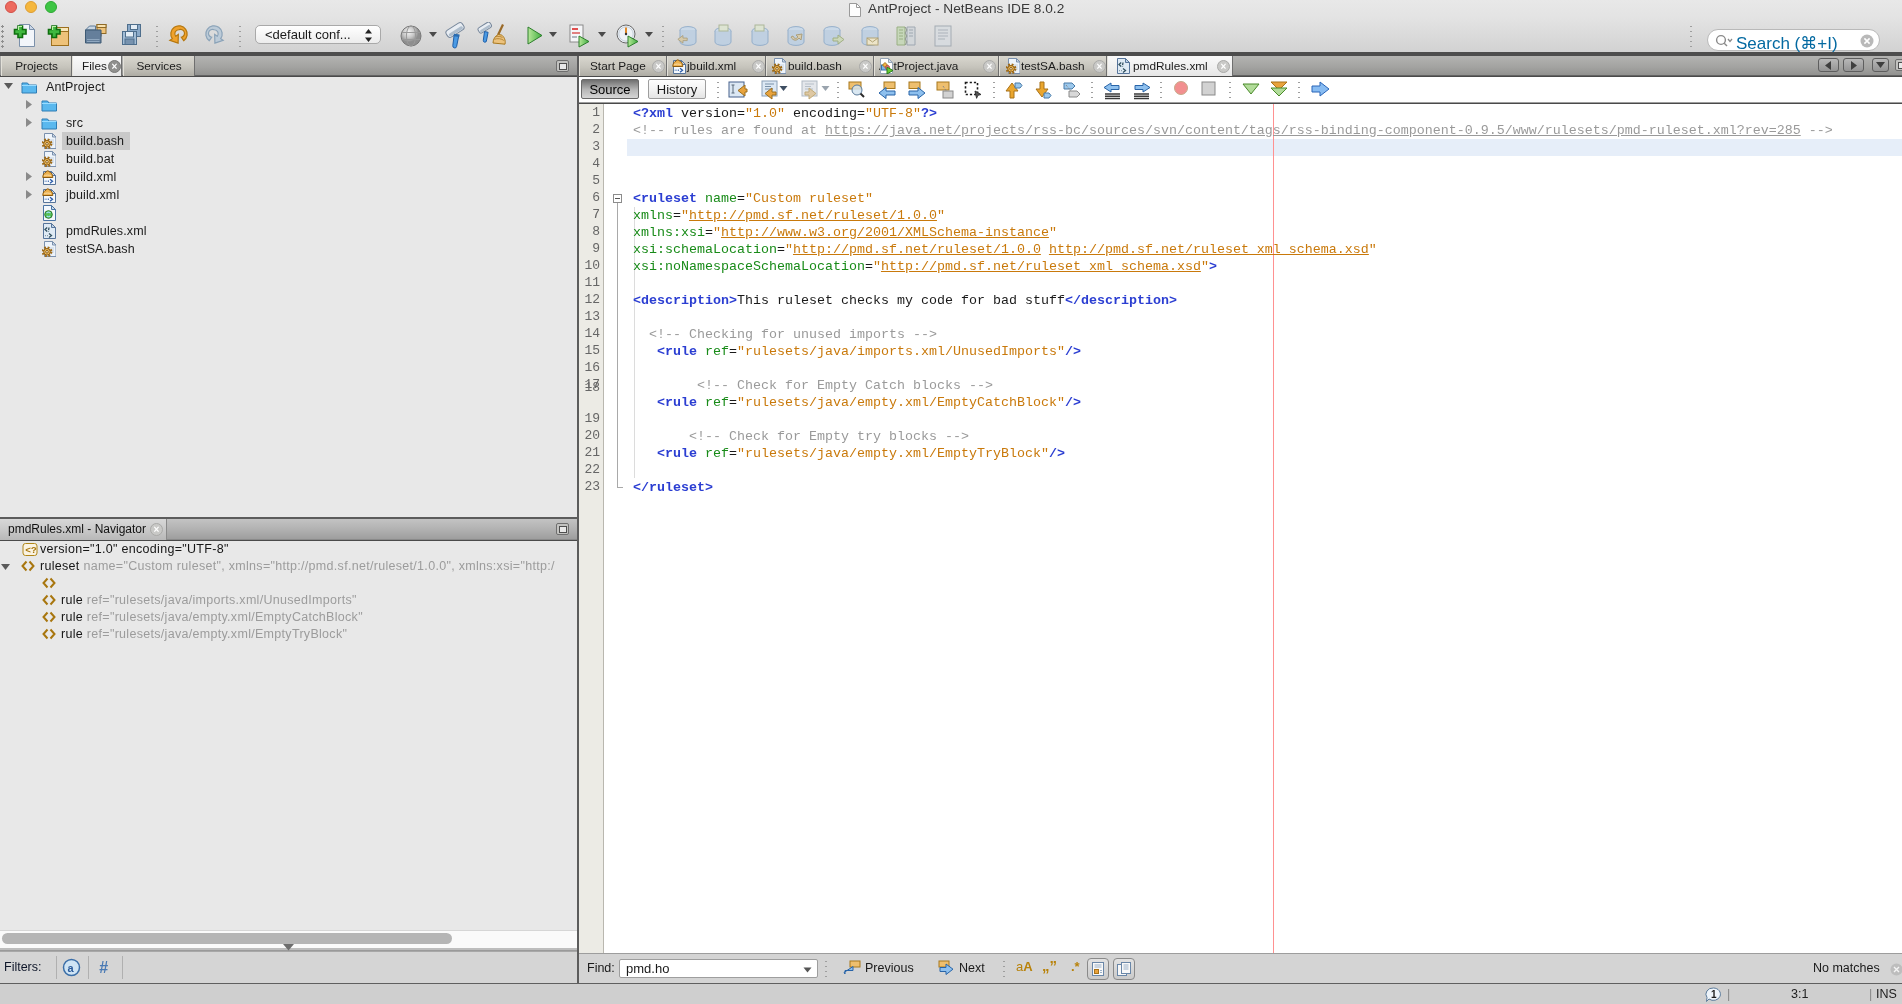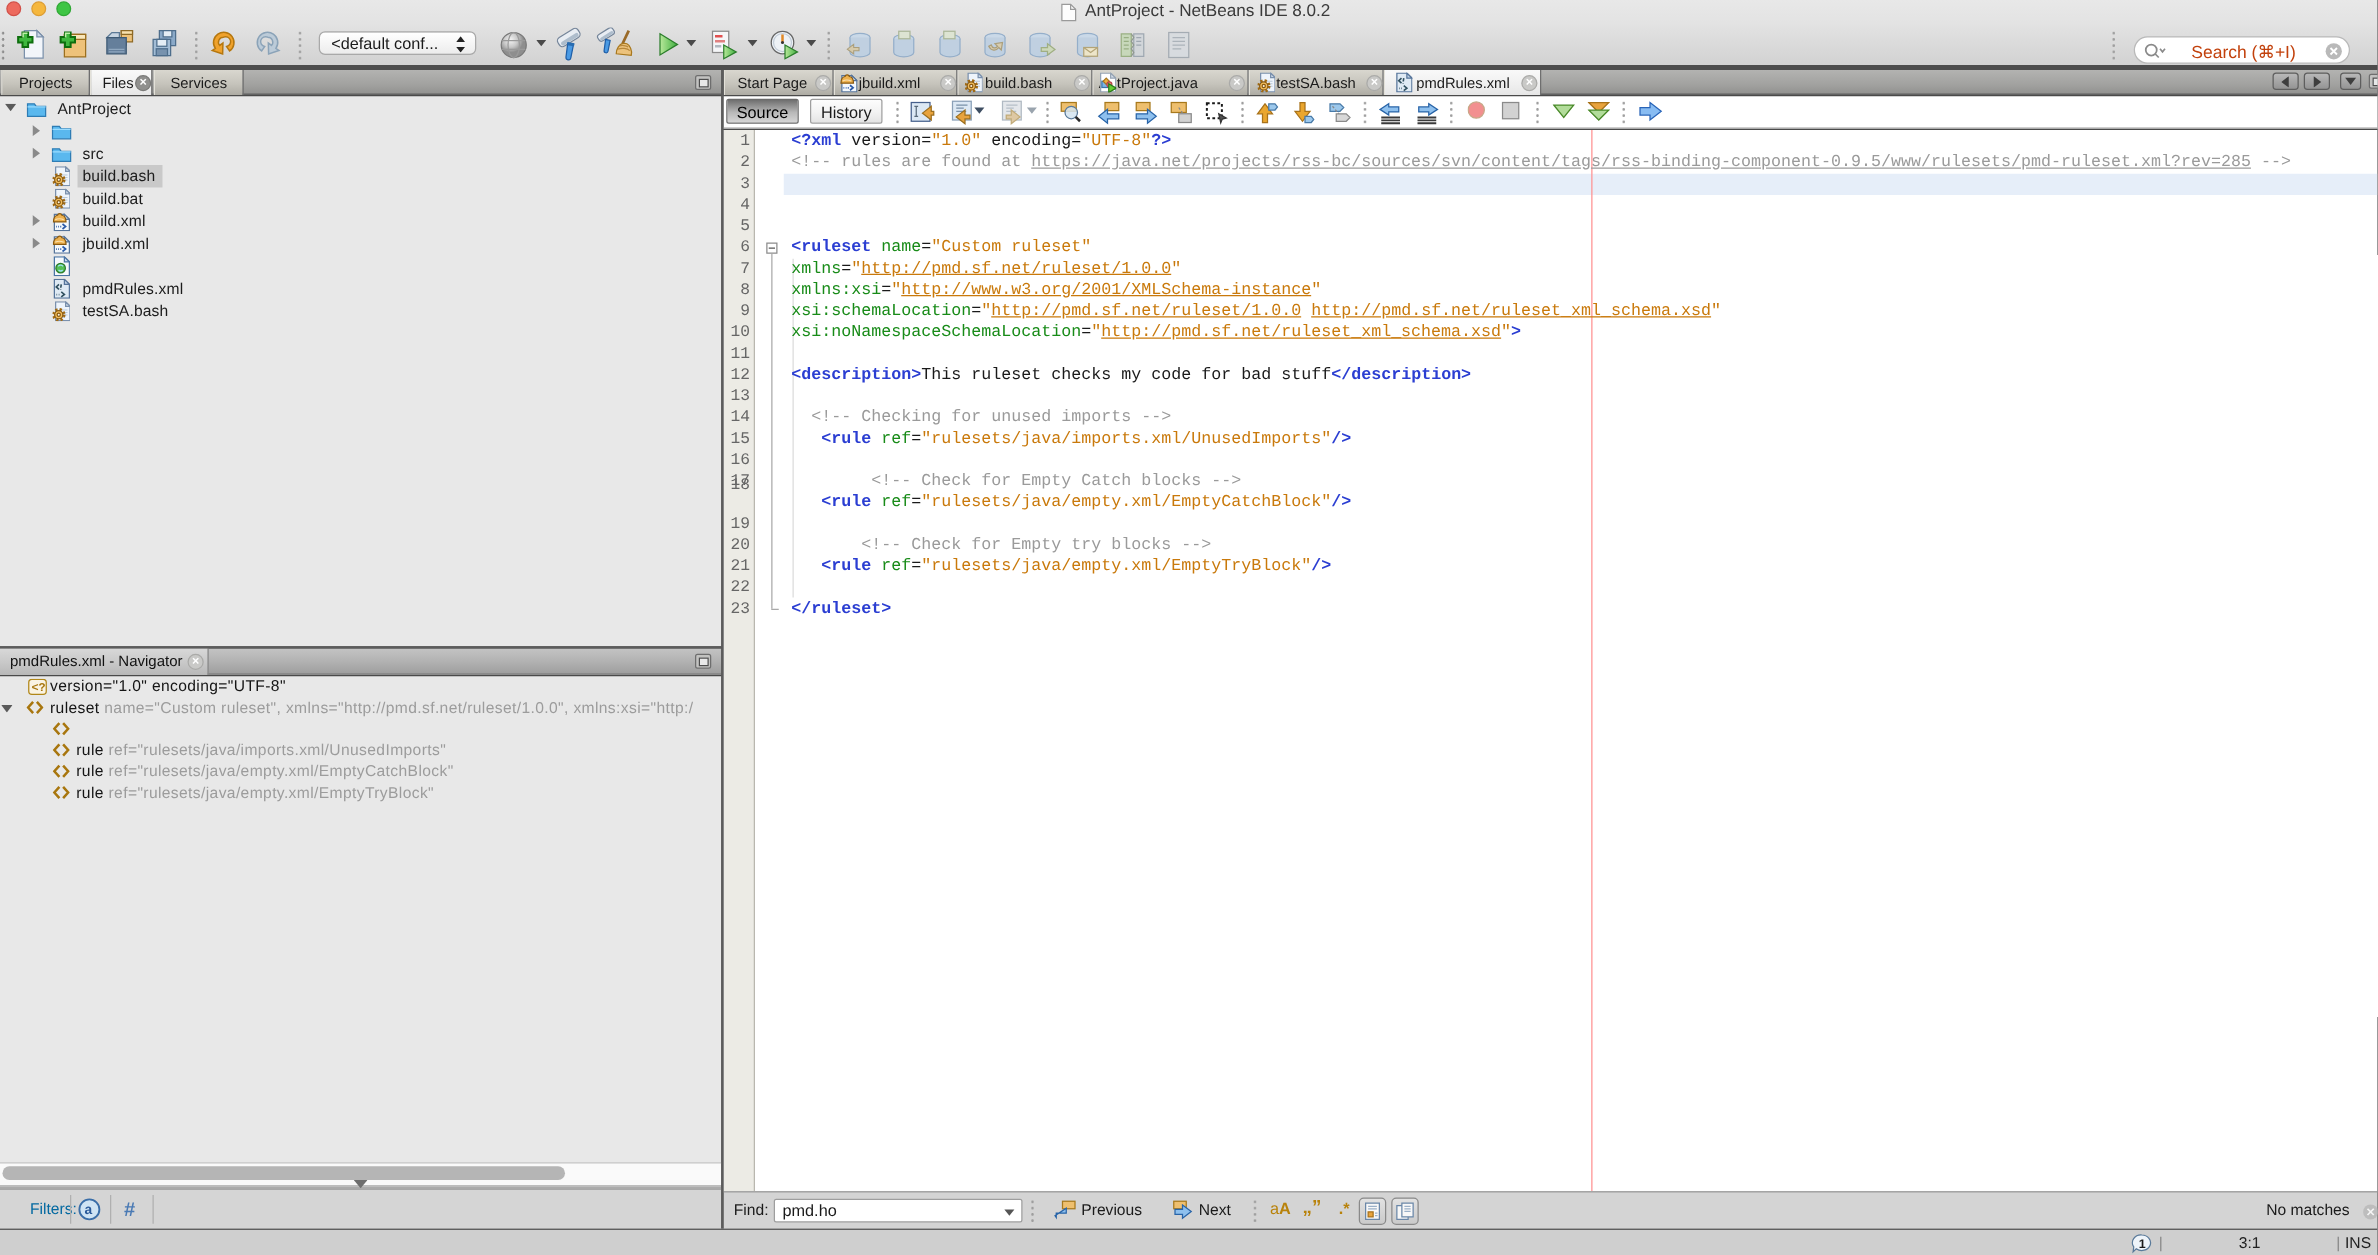--- a/index.html
+++ b/index.html
@@ -252,21 +252,21 @@
  <rect x="4" y="3" width="16" height="20" fill="#d8dce0" stroke="#a0a8b0"></rect>
  <path d="M7,7 h10 M7,10 h10 M7,13 h10 M7,16 h7" stroke="#a8b0b8"></path>
 </svg>
 <div class="abs tsep" style="left:1690px;"></div>
 <div class="abs" id="searchbox">
  <svg style="position:absolute;left:7px;top:4px;" width="18" height="14" viewBox="0 0 18 14">
       <circle cx="6" cy="6" r="4.4" fill="none" stroke="#8a8a8a" stroke-width="1.4"></circle>
       <path d="M9.2,9.2 L12,12" stroke="#8a8a8a" stroke-width="1.4"></path>
       <path d="M13,5 l2,2.5 2,-2.5" fill="none" stroke="#8a8a8a" stroke-width="1.3"></path>
     </svg>
- <span style="position:absolute;left:45px;top:3px;color:#c2410c;font-size:14px;">Search (⌘+I)</span>
+ <span style="position:absolute;left:28px;top:3px;color:#0369a1;font-size:17px;">Search (⌘+I)</span>
  <svg style="position:absolute;right:5px;top:4px;" width="14" height="14" viewBox="0 0 14 14">
       <circle cx="7" cy="7" r="6.5" fill="#b9b9b9"></circle>
       <path d="M4.4,4.4 L9.6,9.6 M9.6,4.4 L4.4,9.6" stroke="#fff" stroke-width="1.5"></path>
     </svg>
 </div>
 <div class="abs" id="darkstrip"></div>
 
 <div class="abs tabrow" style="left:0;width:577px;">
   <div class="tab" style="left:1px;width:71px;text-align:center;">Projects</div>
   <div class="tab active" style="left:72px;width:50px;padding-left:9px;">Files<div class="tabx dark" style="left:35px;">×</div></div>
@@ -490,21 +490,21 @@
     </div>
 </div>
 <div class="abs" id="navscroll"></div>
 <div class="abs" id="navthumb"></div>
 <div class="abs" id="navdiv">
     <svg style="position:absolute;left:283px;top:-4px;" width="11" height="7" viewBox="0 0 11 7">
       <path d="M0,0 h11 L5.5,6.5 z" fill="#6e6e6e"></path>
     </svg>
   </div>
 <div class="abs" id="filters">
- <span style="position:absolute;left:24px;top:8px;font-size:12.5px;color:#0369a1;">Filters:</span>
+ <span style="position:absolute;left:4px;top:8px;font-size:12.5px;color:#0f172a;">Filters:</span>
  <div style="position:absolute;left:56px;top:4px;width:1px;height:23px;background:#b0b0b0;"></div>
  <svg style="position:absolute;left:62px;top:6px;" width="19" height="19" viewBox="0 0 19 19">
   <circle cx="9.5" cy="9.5" r="8" fill="#cfe4f4" stroke="#3a6ea8" stroke-width="1.5"></circle>
   <text x="5.5" y="13.5" font-size="11" font-weight="bold" fill="#2a5a9a" font-family="Liberation Sans">a</text>
  </svg>
  <div style="position:absolute;left:88px;top:4px;width:1px;height:23px;background:#b0b0b0;"></div>
  <svg style="position:absolute;left:97px;top:6px;" width="19" height="19" viewBox="0 0 19 19">
   <text x="2" y="15" font-size="16" font-weight="bold" fill="#4a7ab4" font-family="Liberation Sans" font-style="italic">#</text>
  </svg>
  <div style="position:absolute;left:122px;top:4px;width:1px;height:23px;background:#b0b0b0;"></div>

